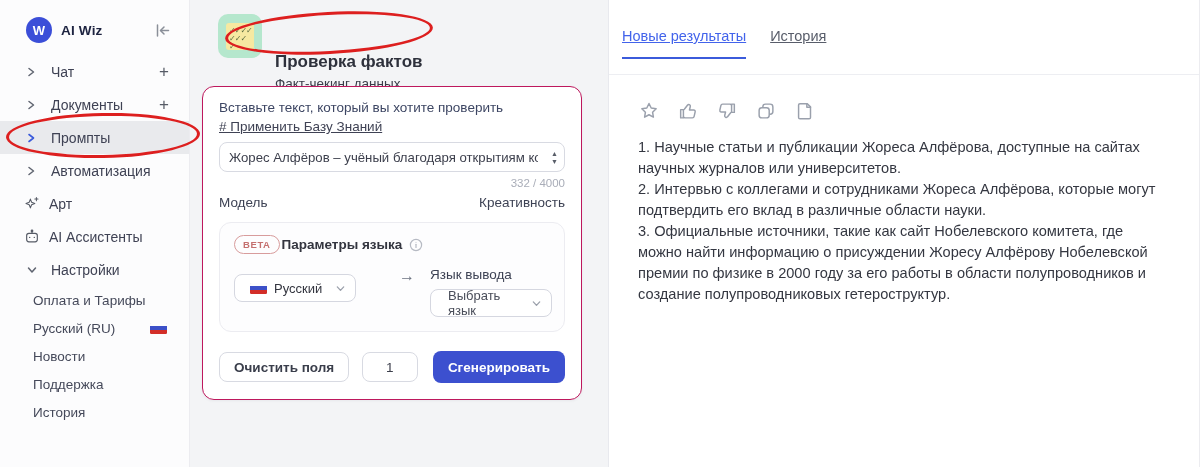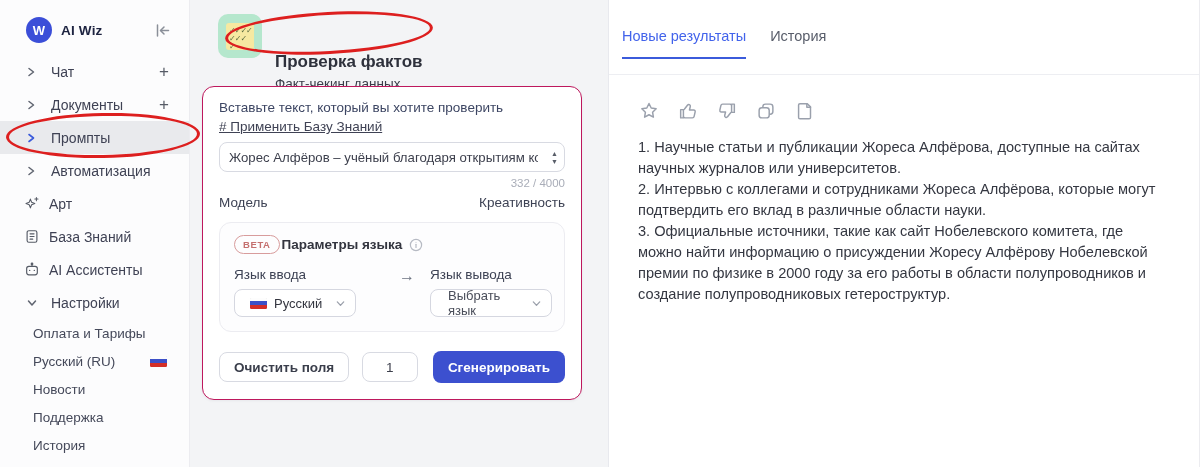--- a/index.html
+++ b/index.html
@@ -87,21 +87,21 @@
   .count-input { width:56px; height:30px; border:1px solid #d8dae2; border-radius:8px; margin-left:auto;
                  font-family:inherit; font-size:13.5px; color:#3c3f4c; text-align:center; outline:none; }
   .generate-btn { margin-left:15px; height:32px; padding:0 15px; background:#3c50cf; border:none;
                   border-radius:8px; color:#fff; font-family:inherit; font-size:13.5px; font-weight:700; cursor:pointer;text-align:right; }
 
   
   .results { position:absolute; left:608px; top:0; right:0; height:100%; background:#fff;
              border-left:1px solid #e8e9ee; border-right:1px solid #ececf0; }
   .results-header { height:75px; border-bottom:1px solid #edeef2; display:flex; gap:24px;
                     align-items:flex-start; padding:28px 0 0 13px; }
-  .tab { font-size:14.5px; color:#585d6a; padding-bottom:13px; cursor:pointer; }
+  .tab { font-size:14.5px; color:#585d6a; padding-bottom:13px; cursor:pointer;text-decoration:underline; }
   .tab.active { color:#4263eb; border-bottom:2px solid #3b5bdb; }
   .result-icons { display:flex; gap:17px; padding:25px 0 0 29px; color:#9aa0ac; }
   .ricon { display:flex; cursor:pointer; }
   .result-text { padding:15px 30px 0 29px; font-size:14.6px; line-height:21px; color:#343741; max-width:600px; }
   .result-text p { margin:0; }
 
   
   .annot { position:absolute; border:3px solid #dd1f1f; border-radius:50%; pointer-events:none; z-index:50; }
   .annot-title { left:225px; top:12px; width:208px; height:42px; transform:rotate(-3deg); }
   .annot-sidebar { left:6px; top:113px; width:194px; height:45px; transform:rotate(-1deg); }
@@ -164,29 +164,20 @@
         <span class="nav-label">Автоматизация</span>
       </div>
       <div class="nav-item">
         <span class="nav-ico">
             <svg width="17" height="17" viewBox="0 0 20 20" fill="none" stroke="currentColor" stroke-width="1.3" stroke-linejoin="round">
               <path d="M8 4.5 9.5 8.5 13.5 10 9.5 11.5 8 15.5 6.5 11.5 2.5 10 6.5 8.5Z"></path>
               <path d="M15.5 2.5v4M13.5 4.5h4" stroke-linecap="round"></path>
             </svg>
           </span>
         <span class="nav-label">Арт</span>
-      </div>
-      <div class="nav-item">
-        <span class="nav-ico">
-            <svg width="16" height="17" viewBox="0 0 18 18" fill="none" stroke="currentColor" stroke-width="1.3" stroke-linecap="round">
-              <rect x="3.5" y="2.5" width="11" height="13" rx="2"></rect>
-              <path d="M6.8 6h4.5M6.8 9h4.5M6.8 12h3"></path>
-            </svg>
-          </span>
-        <span class="nav-label">База Знаний</span>
       </div>
       <div class="nav-item">
         <span class="nav-ico">
             <svg width="17" height="17" viewBox="0 0 18 18" fill="none" stroke="currentColor" stroke-width="1.3" stroke-linecap="round">
               <rect x="3" y="5.5" width="12" height="9.5" rx="2.5"></rect>
               <path d="M9 5.5V3.6"></path>
               <circle cx="9" cy="2.8" r="0.9"></circle>
               <circle cx="6.4" cy="10" r="0.8" fill="currentColor" stroke="none"></circle>
               <circle cx="11.6" cy="10" r="0.8" fill="currentColor" stroke="none"></circle>
             </svg>
@@ -265,21 +256,20 @@
           <span class="info-ico">
               <svg width="14" height="14" viewBox="0 0 14 14" fill="none" stroke="currentColor" stroke-width="1.2" stroke-linecap="round">
                 <circle cx="7" cy="7" r="5.6"></circle>
                 <path d="M7 6.3v3.2"></path>
                 <circle cx="7" cy="4.3" r="0.5" fill="currentColor" stroke="none"></circle>
               </svg>
             </span>
         </div>
         <div class="lang-row">
           <div class="lang-col-left">
-            <div class="lang-label">Язык ввода</div>
             <div class="select lang-select">
               <span class="flag-ru">
                   <i></i>
                   <i></i>
                   <i></i>
                 </span>
               <span class="sel-text">Русский</span>
               <span class="sel-chev">
                   <svg width="11" height="11" viewBox="0 0 12 12" fill="none" stroke="currentColor" stroke-width="1.4" stroke-linecap="round" stroke-linejoin="round">
                     <path d="M2.5 4.2 6 8 9.5 4.2"></path>

